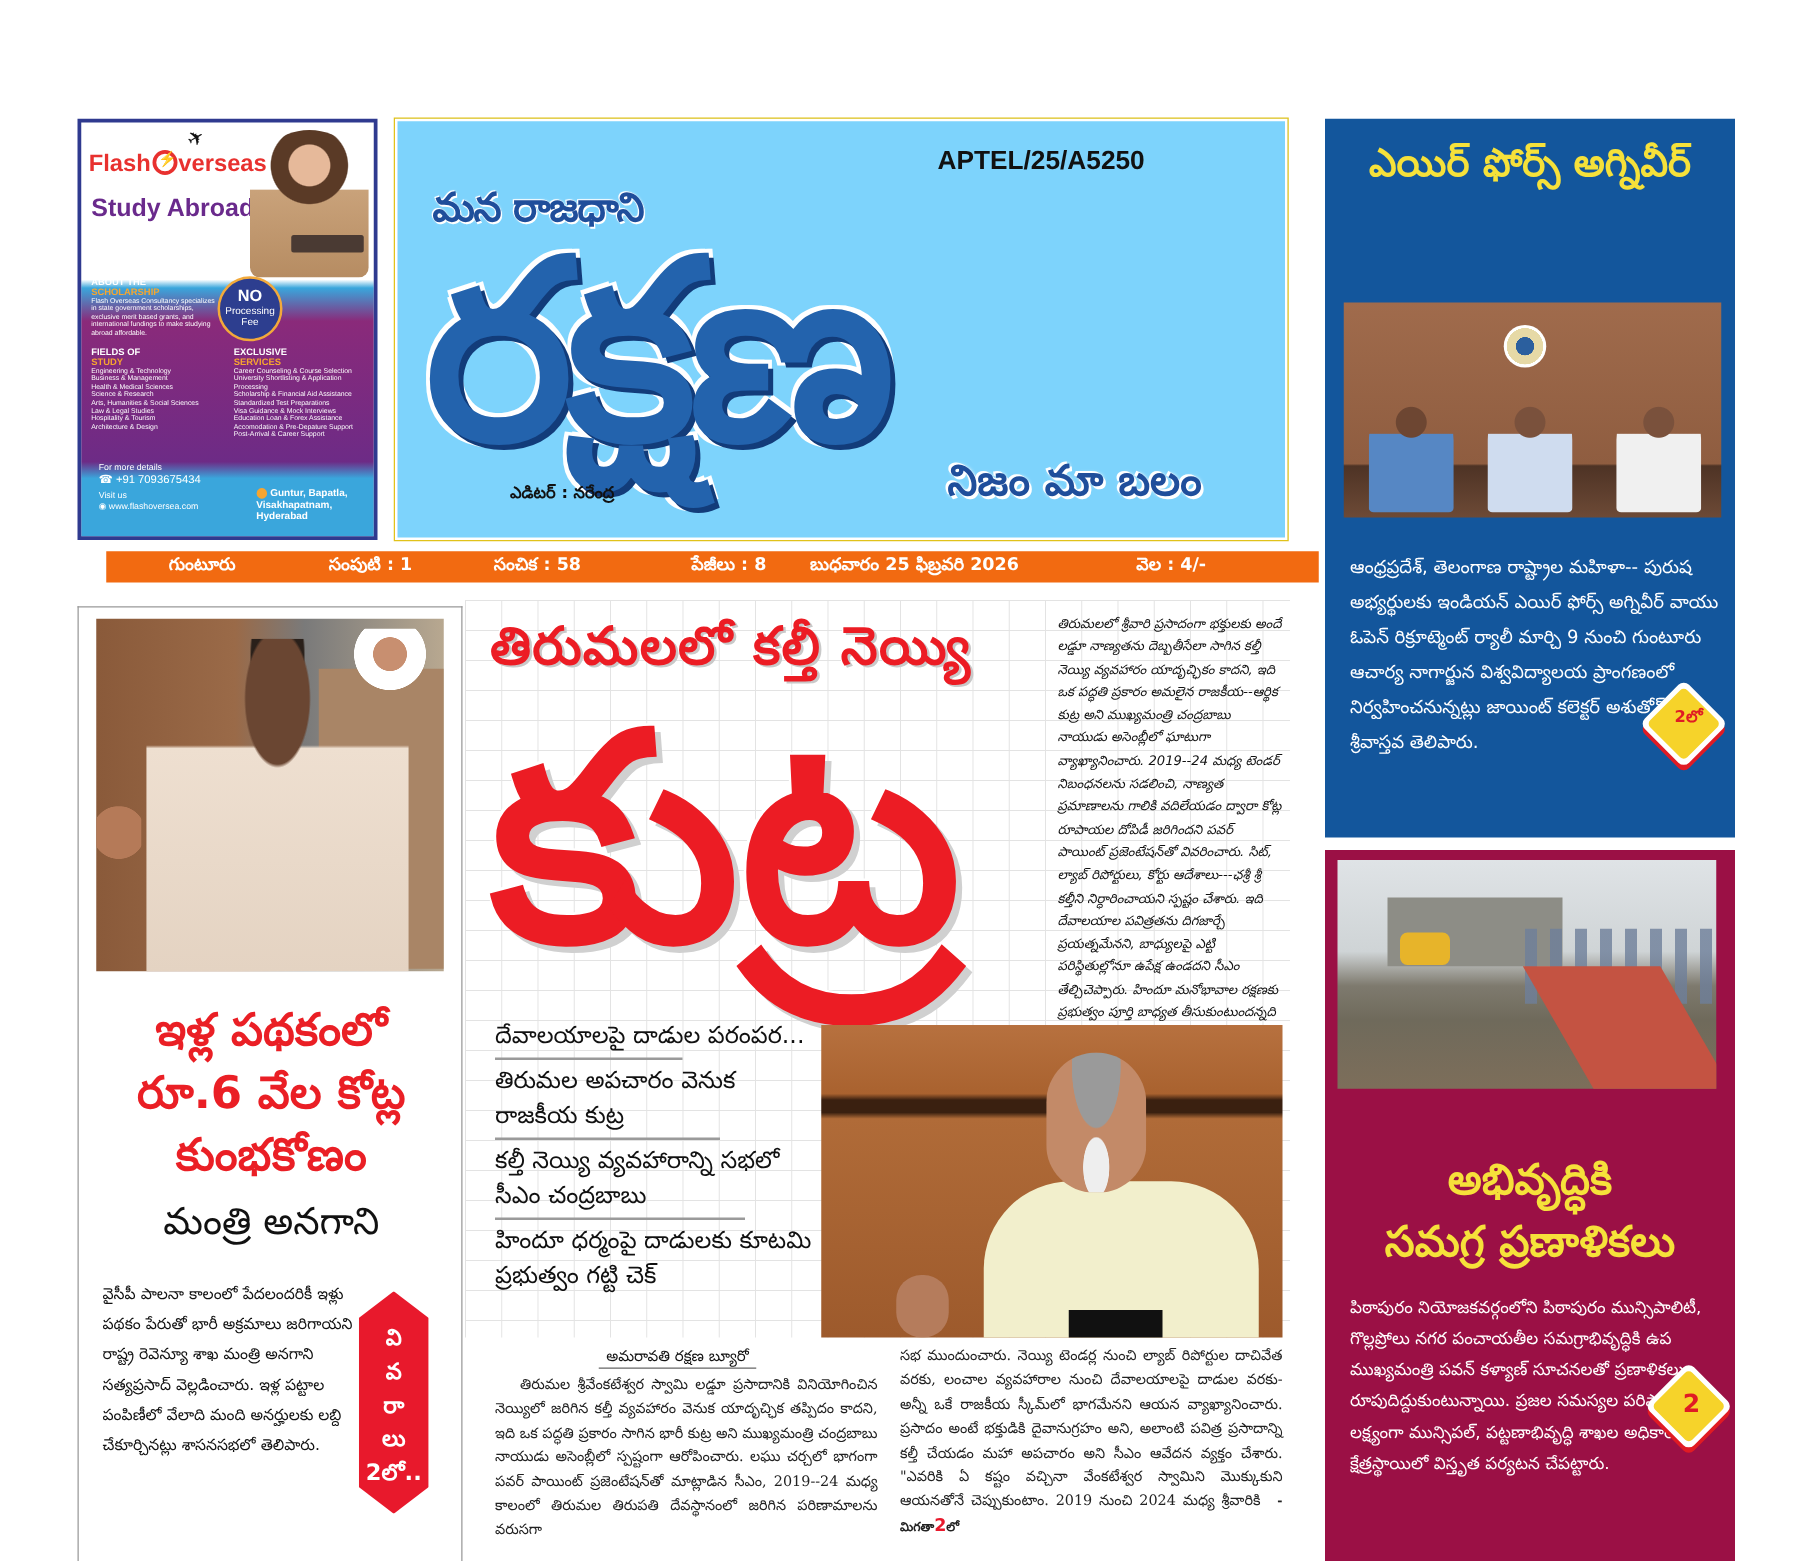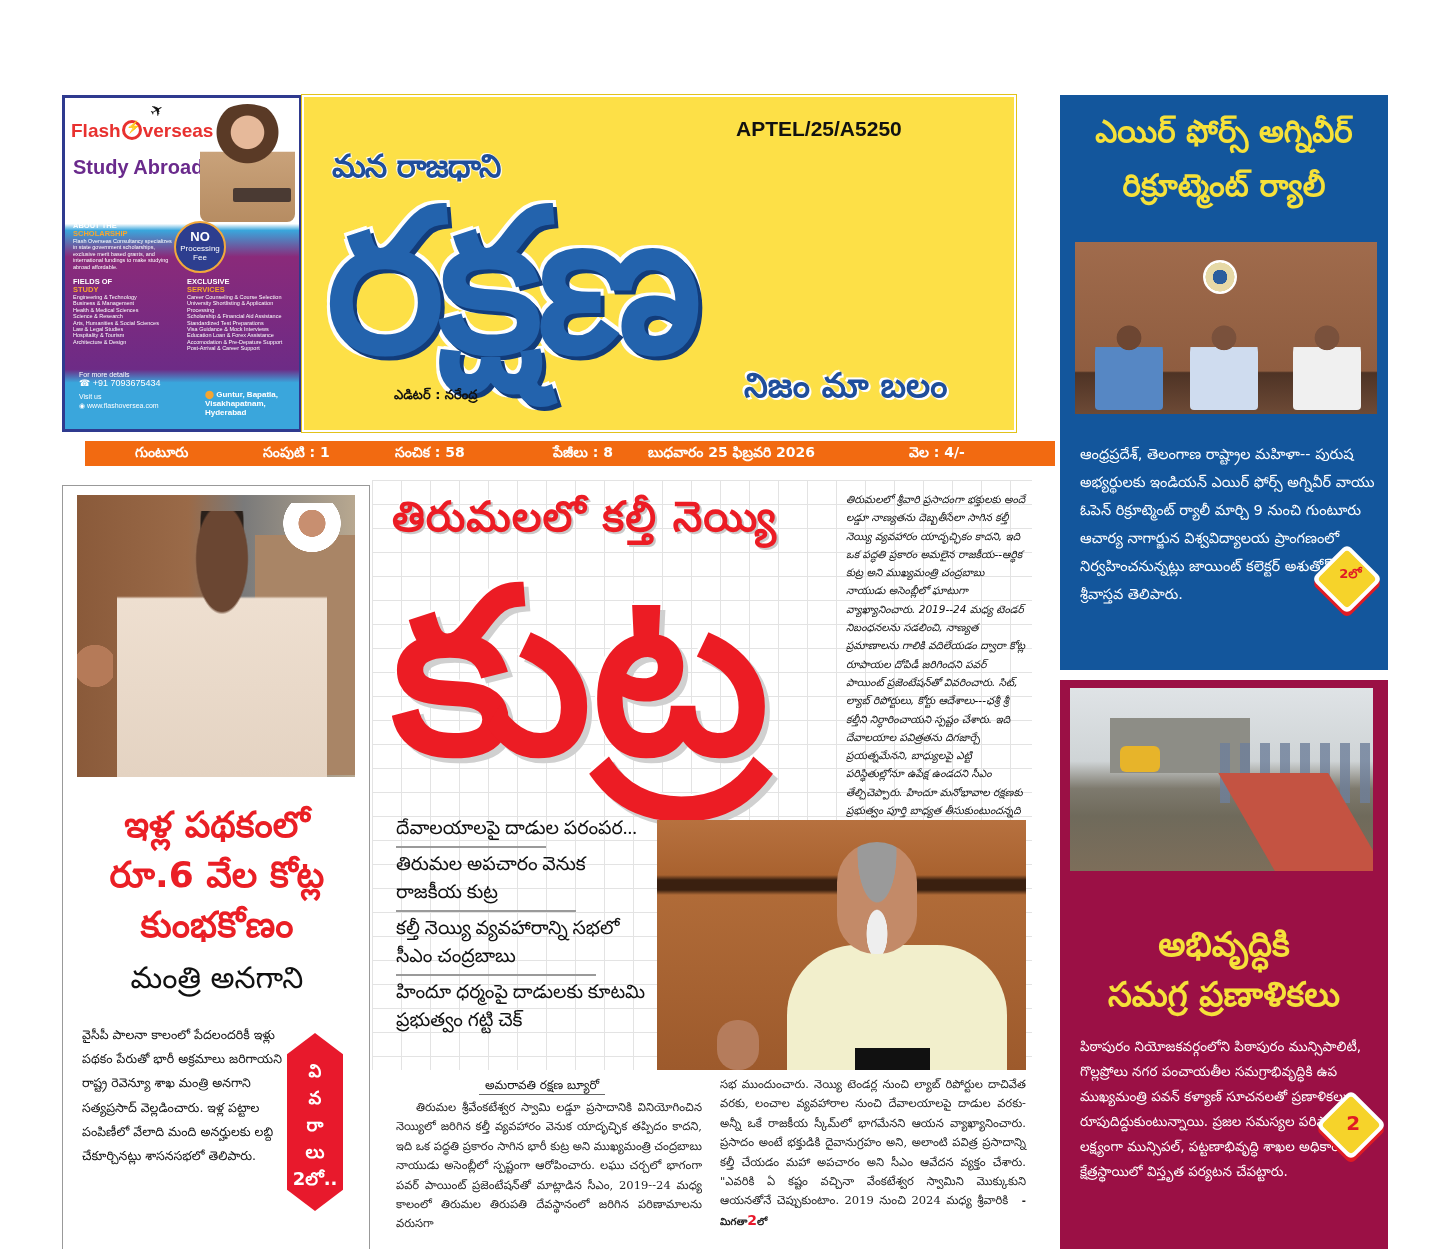--- a/index.html
+++ b/index.html
@@ -24,21 +24,21 @@
   .ad .np b { display: block; color: #ffffff; font-size: 13px; line-height: 14px; }
   .ad .sect { position: absolute; font-family: "Liberation Sans", sans-serif; color: #fff; font-size: 6.5px; line-height: 8px; font-weight: bold; }
   .ad .sect .h1 { font-size: 7.5px; }
   .ad .sect .h2 { font-size: 7.5px; color: #f6a530; }
   .ad .sect .body { font-weight: normal; font-size: 5.5px; line-height: 6.4px; }
   .ad .contact { position: absolute; left: 14px; top: 272px; color: #fff; font-family: "Liberation Sans", sans-serif; font-size: 7px; line-height: 9px; font-weight: normal; }
   .ad .contact .ph { font-size: 9px; }
   .ad .loc { position: absolute; left: 140px; top: 292px; color: #fff; font-family: "Liberation Sans", sans-serif; font-size: 8px; line-height: 9px; font-weight: bold; }
 
   
-  .mast { left: 302px; top: 95px; width: 714px; height: 337px; background: #fde047; border: 2px solid #fff; outline: 1px solid #e1c21a; }
+  .mast { left: 316px; top: 95px; width: 714px; height: 337px; background: #7dd3fc; border: 2px solid #fff; outline: 1px solid #e1c21a; }
   .mast .code { position: absolute; left: 432px; top: 20px; font-family: "Liberation Sans", sans-serif; font-weight: bold; font-size: 21px; color: #111; }
   .mast .sub { position: absolute; left: 28px; top: 50px; font-weight: bold; font-size: 32px; color: #1f4e9b; letter-spacing: -1px;
                text-shadow: 0 0 2px #fff, 1px 1px 0 #fff, -1px -1px 0 #fff; }
   .mast .logo { position: absolute; left: 22px; top: 70px; font-weight: bold; font-size: 200px; line-height: 230px; color: #2363ad; letter-spacing: -6px;
                 text-shadow: 4px 4px 0 #123c7a, -3px -3px 0 #fff, 3px -3px 0 #fff, -3px 3px 0 #fff; }
   .mast .editor { position: absolute; left: 90px; top: 290px; font-size: 13px; color: #111; font-weight: bold; }
   .mast .tag { position: absolute; left: 440px; top: 268px; font-size: 34px; font-weight: bold; color: #1f4e9b;
                text-shadow: 0 0 3px #fff, 2px 2px 0 #fff, -2px -2px 0 #fff; }
 
   
@@ -69,21 +69,21 @@
 
   
   .grid { left: 372px; top: 480px; width: 660px; height: 590px;
           background-image: linear-gradient(#e3e3e3 1px, transparent 1px), linear-gradient(90deg, #e3e3e3 1px, transparent 1px);
           background-size: 29px 24px; }
   .kicker { left: 392px; top: 492px; font-size: 42px; font-weight: bold; color: #ec1c24;
             text-shadow: 2px 2px 0 #c9c9c9, -1px -1px 0 #fff; letter-spacing: 1px; }
   .big { left: 392px; top: 528px; font-size: 230px; line-height: 290px; font-weight: bold; color: #ec1c24;
          text-shadow: 5px 5px 0 #d0d0d0, -2px -2px 0 #fff; }
   .lead-col { left: 846px; top: 490px; width: 180px; font-size: 10.5px; line-height: 18.3px; font-style: italic; color: #111; }
-  .subheads { left: 396px; top: 812px; width: 255px; font-family: Liberation Serif, serif; }
+  .subheads { left: 396px; top: 812px; width: 255px; }
   .subhead { font-size: 19px; line-height: 28px; color: #111; padding: 2px 0 4px 0; }
   .subhead-line { height: 2px; background: #9a9a9a; }
   .cbm { left: 657px; top: 820px; width: 369px; height: 250px; overflow: hidden;
          background: linear-gradient(180deg, #b7713f 0%, #a9622f 22%, #3a2010 24%, #3a2010 28%, #b06b38 30%, #9d5a2c 100%); }
   .cbm .face { position: absolute; left: 180px; top: 22px; width: 80px; height: 112px; border-radius: 40px 40px 38px 38px;
                background: radial-gradient(ellipse at 50% 10%, #9a9a9a 0 34%, transparent 35%), radial-gradient(ellipse at 50% 82%, #eeeeee 0 18%, transparent 19%), #c38a68; }
   .cbm .shirt { position: absolute; left: 130px; top: 125px; width: 220px; height: 140px; border-radius: 70px 70px 0 0; background: #f2efcc; }
   .cbm .book { position: absolute; left: 198px; top: 228px; width: 75px; height: 28px; background: #111; }
   .cbm .hand { position: absolute; left: 60px; top: 200px; width: 42px; height: 50px; border-radius: 20px; background: #b57c5c; }
   .byline { left: 372px; top: 1078px; width: 340px; text-align: center; font-size: 12px; color: #111; }
@@ -245,21 +245,20 @@
 
 <div class="abs byline"><span>అమరావతి రక్షణ బ్యూరో</span></div>
 <div class="abs body-col body1">తిరుమల శ్రీవేంకటేశ్వర స్వామి లడ్డూ ప్రసాదానికి వినియోగించిన నెయ్యిలో జరిగిన కల్తీ వ్యవహారం వెనుక యాదృచ్ఛిక తప్పిదం కాదని, ఇది ఒక పద్ధతి ప్రకారం సాగిన భారీ కుట్ర అని ముఖ్యమంత్రి చంద్రబాబు నాయుడు అసెంబ్లీలో స్పష్టంగా ఆరోపించారు. లఘు చర్చలో భాగంగా పవర్ పాయింట్ ప్రజెంటేషన్‌తో మాట్లాడిన సీఎం, 2019--24 మధ్య కాలంలో తిరుమల తిరుపతి దేవస్థానంలో జరిగిన పరిణామాలను వరుసగా</div>
 <div class="abs body-col body2">
   <span>సభ ముందుంచారు. నెయ్యి టెండర్ల నుంచి ల్యాబ్ రిపోర్టుల దాచివేత వరకు, లంచాల వ్యవహారాల నుంచి దేవాలయాలపై దాడుల వరకు-అన్నీ ఒకే రాజకీయ స్కీమ్‌లో భాగమేనని ఆయన వ్యాఖ్యానించారు. ప్రసాదం అంటే భక్తుడికి దైవానుగ్రహం అని, అలాంటి పవిత్ర ప్రసాదాన్ని కల్తీ చేయడం మహా అపచారం అని సీఎం ఆవేదన వ్యక్తం చేశారు. "ఎవరికి ఏ కష్టం వచ్చినా వేంకటేశ్వర స్వామిని మొక్కుకుని ఆయనతోనే చెప్పుకుంటాం. 2019 నుంచి 2024 మధ్య శ్రీవారికి</span>
   <span class="migata"><span>- మిగతా</span><b>2</b><span>లో</span></span>
 </div>
 
 <div class="abs blue">
   <div class="t t1">ఎయిర్ ఫోర్స్ అగ్నివీర్</div>
-  <div class="t t2">రిక్రూట్మెంట్ ర్యాలీ</div>
   <div class="photo">
     <div class="emb"></div>
     <div class="p p1"></div>
       <div class="p p2"></div>
       <div class="p p3"></div>
   </div>
   <div class="txt">ఆంధ్రప్రదేశ్, తెలంగాణ రాష్ట్రాల మహిళా-- పురుష అభ్యర్థులకు ఇండియన్ ఎయిర్ ఫోర్స్ అగ్నివీర్ వాయు ఓపెన్ రిక్రూట్మెంట్ ర్యాలీ మార్చి 9 నుంచి గుంటూరు ఆచార్య నాగార్జున విశ్వవిద్యాలయ ప్రాంగణంలో నిర్వహించనున్నట్లు జాయింట్ కలెక్టర్ అశుతోష్ శ్రీవాస్తవ తెలిపారు.</div>
 </div>
 <div class="abs diamond d1">
   <div class="inner"></div>

